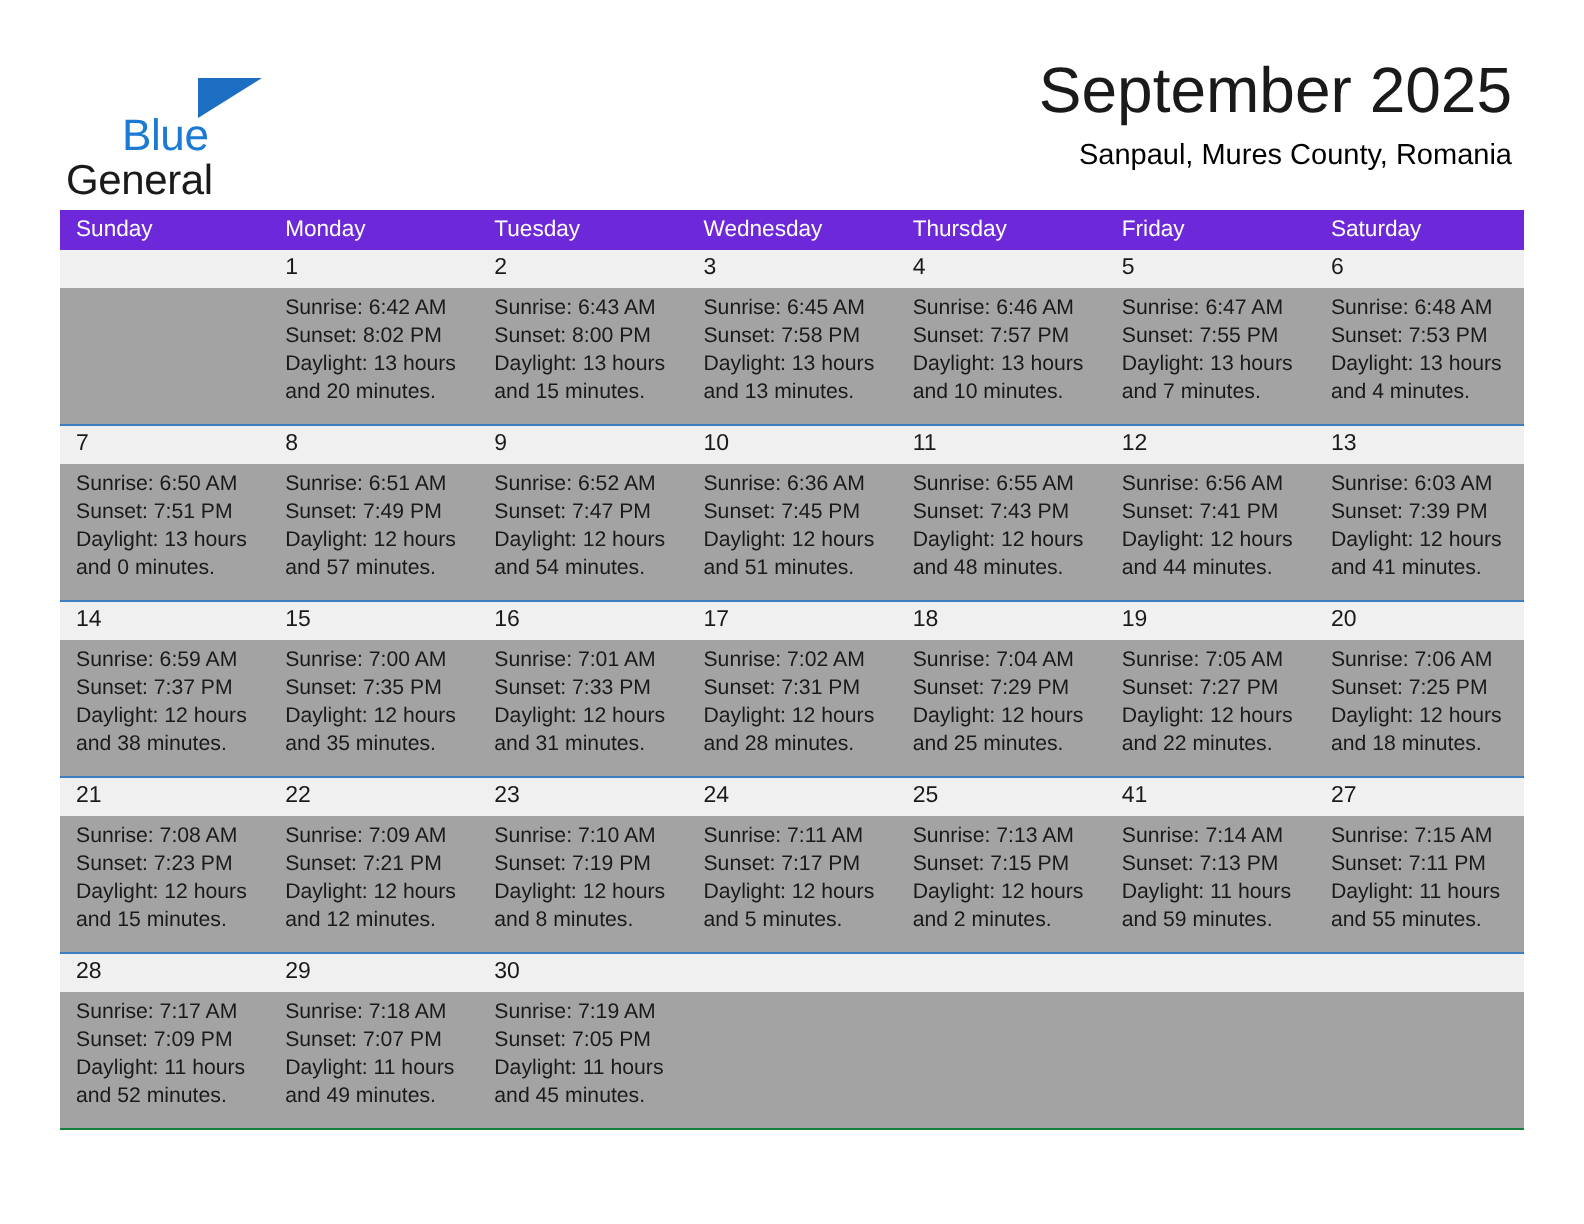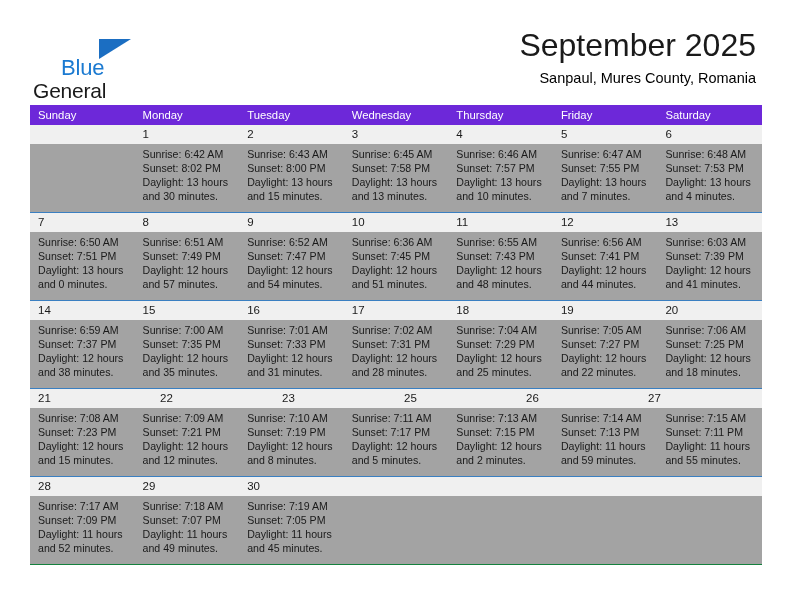--- a/index.html
+++ b/index.html
@@ -193,21 +193,21 @@
             <div class="daynum">4</div>
             <div class="daynum">5</div>
             <div class="daynum">6</div>
           </div>
           <div class="week-bodyrow">
             <div class="daybody empty"></div>
             <div class="daybody">
               <div class="ln">Sunrise: 6:42 AM</div>
               <div class="ln">Sunset: 8:02 PM</div>
               <div class="ln">Daylight: 13 hours</div>
-              <div class="ln">and 30 minutes.</div>
+              <div class="ln">and 20 minutes.</div>
             </div>
             <div class="daybody">
               <div class="ln">Sunrise: 6:43 AM</div>
               <div class="ln">Sunset: 8:00 PM</div>
               <div class="ln">Daylight: 13 hours</div>
               <div class="ln">and 15 minutes.</div>
             </div>
             <div class="daybody">
               <div class="ln">Sunrise: 6:45 AM</div>
               <div class="ln">Sunset: 7:58 PM</div>
@@ -342,22 +342,23 @@
               <div class="ln">Daylight: 12 hours</div>
               <div class="ln">and 18 minutes.</div>
             </div>
           </div>
         </div>
         <div class="week">
           <div class="week-numrow">
             <div class="daynum">21</div>
             <div class="daynum">22</div>
             <div class="daynum">23</div>
+            <div class="daynum">24</div>
             <div class="daynum">25</div>
-            <div class="daynum">26</div>
+            <div class="daynum">41</div>
             <div class="daynum">27</div>
           </div>
           <div class="week-bodyrow">
             <div class="daybody">
               <div class="ln">Sunrise: 7:08 AM</div>
               <div class="ln">Sunset: 7:23 PM</div>
               <div class="ln">Daylight: 12 hours</div>
               <div class="ln">and 15 minutes.</div>
             </div>
             <div class="daybody">

